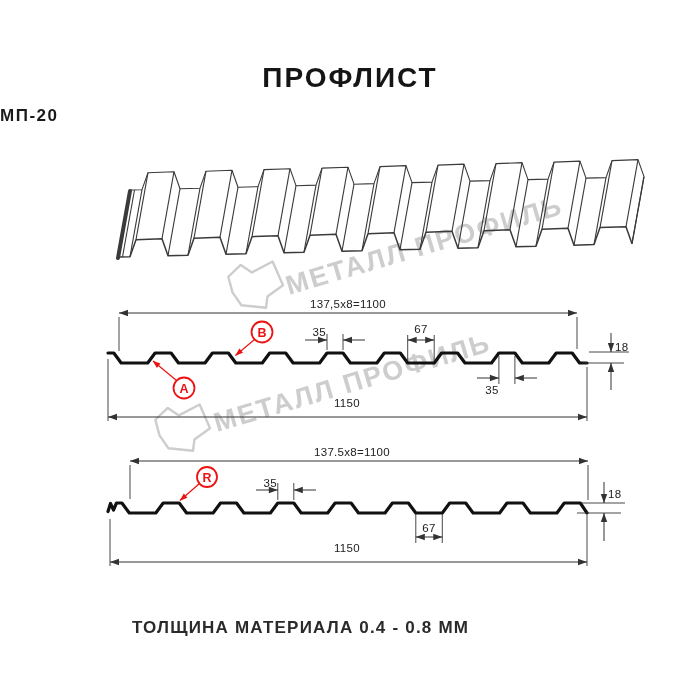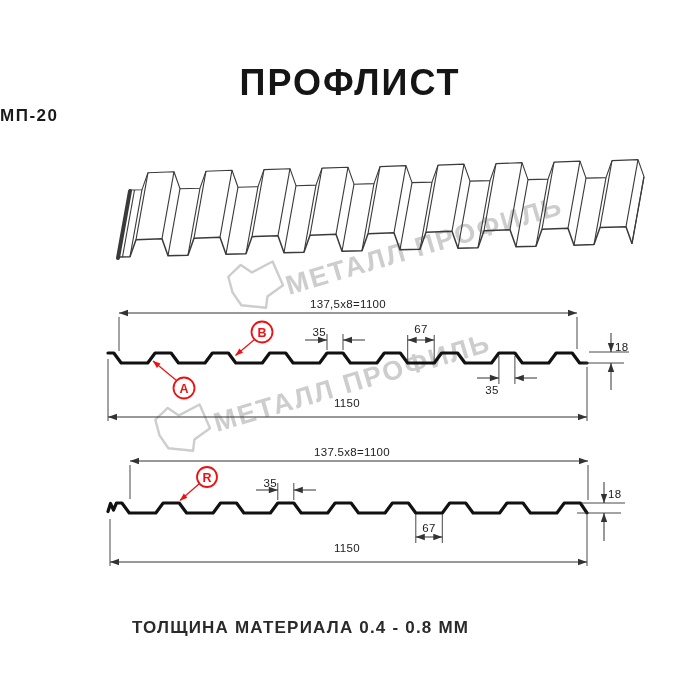--- a/index.html
+++ b/index.html
@@ -1,19 +1,19 @@
 <!DOCTYPE html>
 <html style="--red: #ee1111; --ink: #111111; --dim: #333333; --gray3d: #3a3a3a; --wm: #cdcdcd;"><head>
 <meta charset="utf-8">
 <style>
   html,body{margin:0;padding:0;background:#ffffff;}
   .page{position:relative;width:700px;height:700px;background:#fff;overflow:hidden;
         font-family:"Liberation Sans",sans-serif;}
   .title{position:absolute;top:62px;left:0;width:700px;text-align:center;
-         font-size:36px;font-weight:800;letter-spacing:2px;color:#151515;}
+         font-size:28px;font-weight:800;letter-spacing:2px;color:#151515;}
   .subtitle{position:absolute;top:106px;left:0;width:700px;text-align:left;
          font-size:17px;font-weight:600;letter-spacing:1.5px;color:#1a1a1a;}
   .footer{position:absolute;top:618px;left:0;width:601px;text-align:center;
          font-size:17px;font-weight:600;letter-spacing:1.2px;color:#2a2a2a;}
   svg{position:absolute;top:0;left:0;}
   .dimtxt{font-family:"Liberation Sans",sans-serif;font-size:11.5px;fill:#222;letter-spacing:.3px;}
   .dimline{stroke:var(--dim,#333);stroke-width:1;fill:none;}
   .extline{stroke:var(--dim,#333);stroke-width:0.9;fill:none;}
   .refline{stroke:var(--dim,#333);stroke-width:0.9;fill:none;}
   .lblcirc{fill:none;stroke:var(--red,#ee1111);stroke-width:1.8;}

